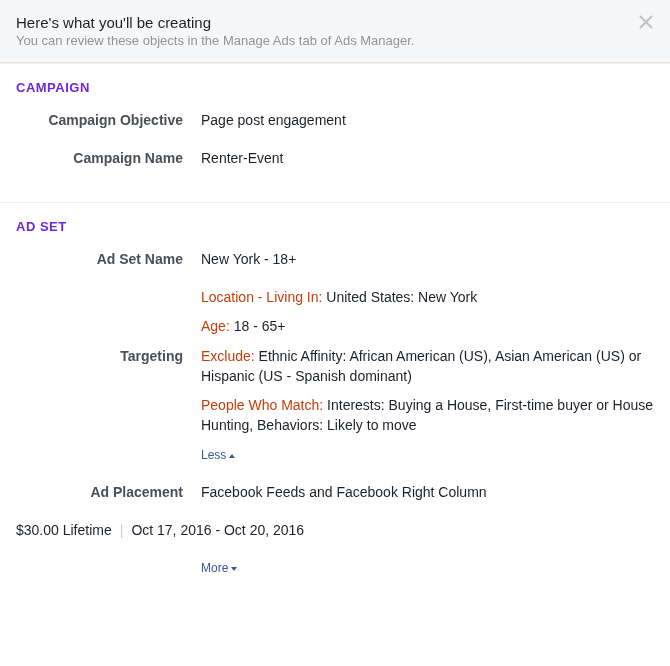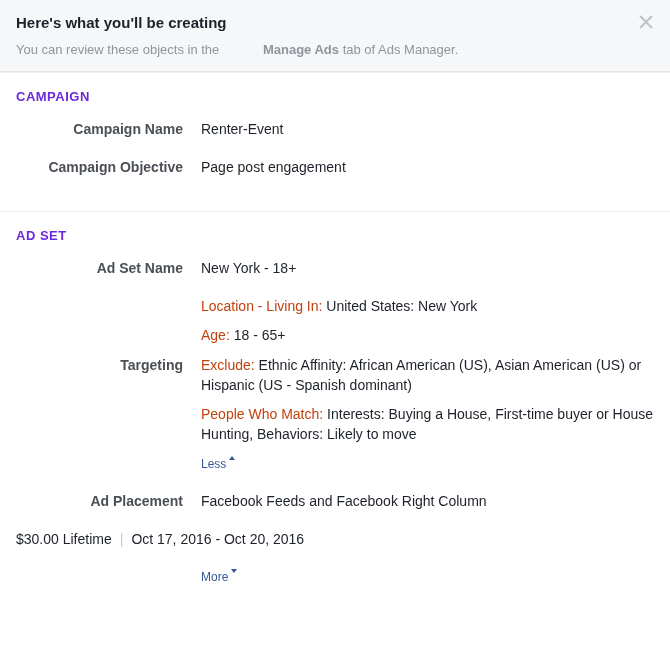--- a/index.html
+++ b/index.html
@@ -15,31 +15,30 @@
       width: 670px;
     }
     .header {
       background: #f6f7f9;
       border-bottom: 1px solid #e5e5e5;
       padding: 14px 16px;
       position: relative;
     }
     .header-title {
       font-size: 15px;
-      font-weight: bold;
-      color: #1d2129;
-      margin-bottom: 11px;
+      font-weight: normal;
+      color: #1d2129;
+      margin-bottom: 2px;
     }
     .header-subtitle {
       font-size: 13px;
       color: #90949c;
     }
     .header-subtitle strong {
-      font-weight: bold;
-      margin-left: 40px;
+      font-weight: normal;
     }
     .close-icon {
       position: absolute;
       top: 14px;
       right: 16px;
       width: 16px;
       height: 16px;
       cursor: pointer;
       color: #bec2c9;
     }
@@ -90,21 +89,21 @@
       color: #c2410c;
     }
     .targeting-val {
       color: #1d2129;
     }
     .toggle-link {
       color: #365899;
       font-size: 12px;
       cursor: pointer;
       display: inline-flex;
-      align-items: flex-start;
+      align-items: center;
       gap: 3px;
     }
     .caret-up {
       width: 0;
       height: 0;
       border-left: 3px solid transparent;
       border-right: 3px solid transparent;
       border-bottom: 4px solid #365899;
       display: inline-block;
     }
@@ -135,26 +134,26 @@
   <div class="close-icon">
     <svg viewBox="0 0 16 16">
         <path d="M2 2 L14 14 M14 2 L2 14" stroke="currentColor" stroke-width="2" fill="none"></path>
       </svg>
   </div>
 </div>
 
 <div class="section">
   <div class="section-title">CAMPAIGN</div>
   <div class="field-row">
+    <div class="field-label">Campaign Objective</div>
+    <div class="field-value">Page post engagement</div>
+  </div>
+  <div class="field-row">
     <div class="field-label">Campaign Name</div>
     <div class="field-value">Renter-Event</div>
-  </div>
-  <div class="field-row">
-    <div class="field-label">Campaign Objective</div>
-    <div class="field-value">Page post engagement</div>
   </div>
 </div>
 
 <div class="section">
   <div class="section-title">AD SET</div>
 
   <div class="field-row">
     <div class="field-label">Ad Set Name</div>
     <div class="field-value">New York - 18+</div>
   </div>

